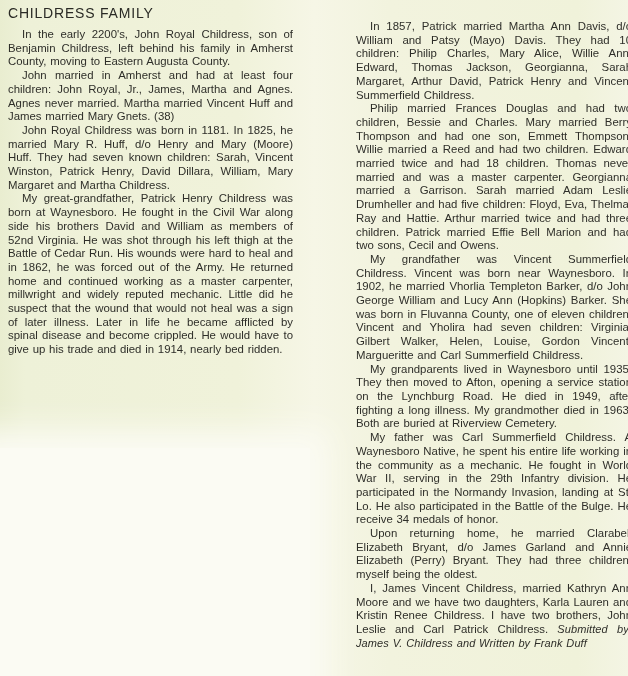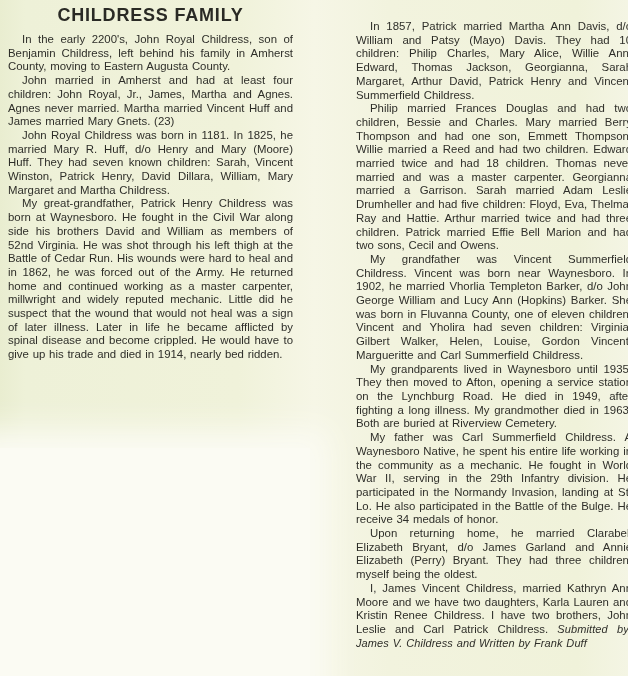--- a/index.html
+++ b/index.html
@@ -31,41 +31,41 @@
     text-align: justify;
     text-indent: 14px;
     word-spacing: 0.6px;
     hyphens: auto;
     -webkit-hyphens: auto;
   }
   .col-left  { left: 8px;  top: 5px;  width: 285px; }
   .col-right { left: 356px; top: 20px; width: 276px; }
   h1.title {
     margin: 0 0 7px 0;
-    font-size: 18px;
-    font-weight: 700;
+    font-size: 14px;
+    font-weight: 400;
     letter-spacing: 0.8px;
-    text-align: center;
+    text-align: left;
     color: #2a2a25;
   }
   .byline {
     font-size: 11px;
     letter-spacing: 0.1px;
   }
 </style>
 </head>
 <body>
 
 <div class="page">
   <div class="scan-light-area"></div>
 
   <div class="col col-left">
     <h1 class="title">CHILDRESS FAMILY</h1>
     <p>In the early 2200's, John Royal Childress, son of Benjamin Childress, left behind his family in Amherst County, moving to Eastern Augusta County.</p>
-    <p>John married in Amherst and had at least four children: John Royal, Jr., James, Martha and Agnes. Agnes never married. Martha married Vincent Huff and James married Mary Gnets. (23)</p>
+    <p>John married in Amherst and had at least four children: John Royal, Jr., James, Martha and Agnes. Agnes never married. Martha married Vincent Huff and James married Mary Gnets. (38)</p>
     <p>John Royal Childress was born in 1181. In 1825, he married Mary R. Huff, d/o Henry and Mary (Moore) Huff. They had seven known children: Sarah, Vincent Winston, Patrick Henry, David Dillara, William, Mary Margaret and Martha Childress.</p>
     <p>My great-grandfather, Patrick Henry Childress was born at Waynesboro. He fought in the Civil War along side his brothers David and William as members of 52nd Virginia. He was shot through his left thigh at the Battle of Cedar Run. His wounds were hard to heal and in 1862, he was forced out of the Army. He returned home and continued working as a master carpenter, millwright and widely reputed mechanic. Little did he suspect that the wound that would not heal was a sign of later illness. Later in life he became afflicted by spinal disease and become crippled. He would have to give up his trade and died in 1914, nearly bed ridden.</p>
   </div>
 
   <div class="col col-right">
     <p>In 1857, Patrick married Martha Ann Davis, d/o William and Patsy (Mayo) Davis. They had 10 children: Philip Charles, Mary Alice, Willie Ann, Edward, Thomas Jackson, Georgianna, Sarah Margaret, Arthur David, Patrick Henry and Vincent Summerfield Childress.</p>
     <p>Philip married Frances Douglas and had two children, Bessie and Charles. Mary married Berry Thompson and had one son, Emmett Thompson. Willie married a Reed and had two children. Edward married twice and had 18 children. Thomas never married and was a master carpenter. Georgianna married a Garrison. Sarah married Adam Leslie Drumheller and had five children: Floyd, Eva, Thelma, Ray and Hattie. Arthur married twice and had three children. Patrick married Effie Bell Marion and had two sons, Cecil and Owens.</p>
     <p>My grandfather was Vincent Summerfield Childress. Vincent was born near Waynesboro. In 1902, he married Vhorlia Templeton Barker, d/o John George William and Lucy Ann (Hopkins) Barker. She was born in Fluvanna County, one of eleven children. Vincent and Yholira had seven children: Virginia, Gilbert Walker, Helen, Louise, Gordon Vincent, Margueritte and Carl Summerfield Childress.</p>
     <p>My grandparents lived in Waynesboro until 1935. They then moved to Afton, opening a service station on the Lynchburg Road. He died in 1949, after fighting a long illness. My grandmother died in 1963. Both are buried at Riverview Cemetery.</p>
     <p>My father was Carl Summerfield Childress. A Waynesboro Native, he spent his entire life working in the community as a mechanic. He fought in World War II, serving in the 29th Infantry division. He participated in the Normandy Invasion, landing at St. Lo. He also participated in the Battle of the Bulge. He receive 34 medals of honor.</p>

